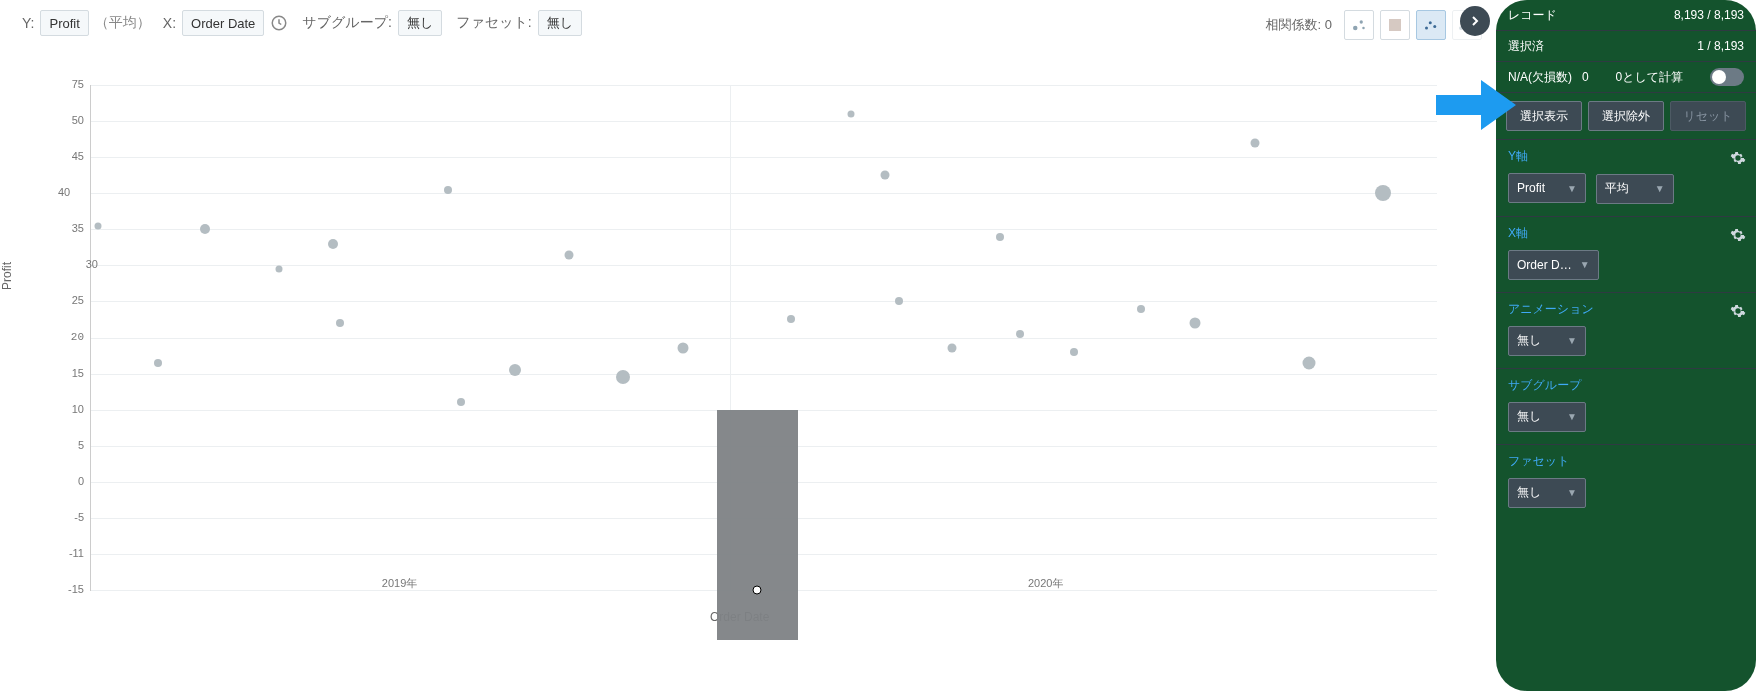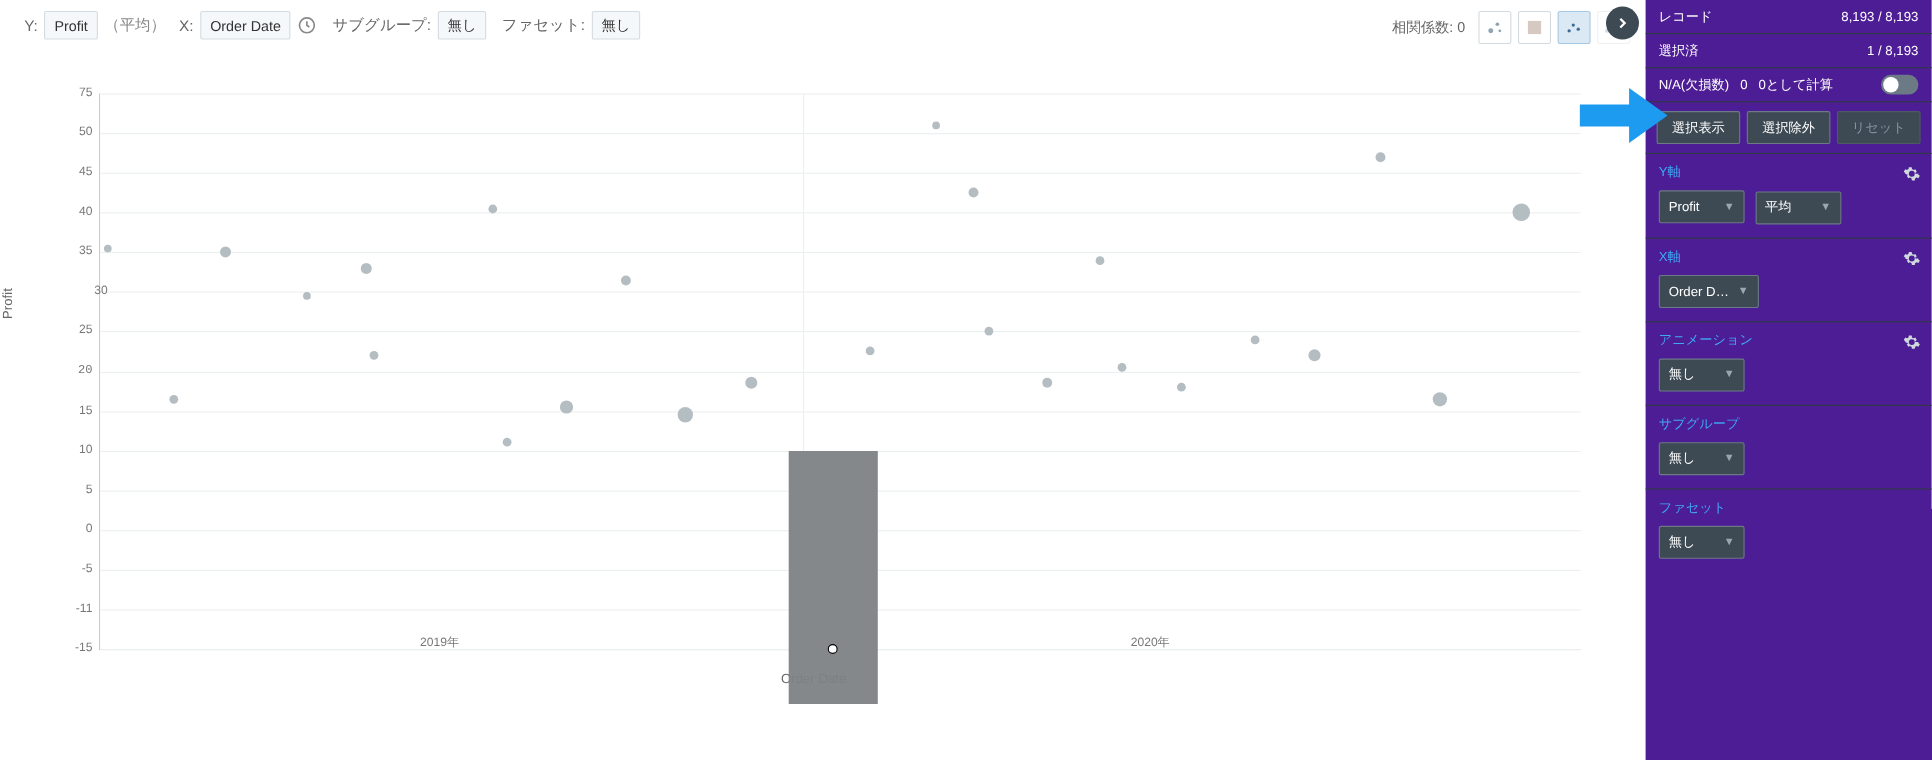--- a/index.html
+++ b/index.html
@@ -20,23 +20,24 @@
     left: 0; top: 0;
     width: 1496px;
     height: 691px;
     background: #fff;
   }
   #sidebar {
     position: absolute;
     left: 1496px; top: 0;
     width: 260px;
     height: 691px;
-    background: #4c1d95;
+    background: #14532d;
     color: #fff;
     box-sizing: border-box;
+    border-radius: 31px;
   }
 
   
   #topbar {
     position: absolute;
     top: 10px; left: 22px;
     display: flex;
     align-items: center;
     gap: 6px;
     font-size: 14px;
@@ -360,21 +361,21 @@
       <div class="y-tick-label" style="left: 44px; top: 496.929px;">-11</div>
       <div class="y-tick-label" style="left: 44px; top: 460.857px;">-5</div>
       <div class="y-tick-label" style="left: 44px; top: 424.786px;">0</div>
       <div class="y-tick-label" style="left: 44px; top: 388.714px;">5</div>
       <div class="y-tick-label" style="left: 44px; top: 352.643px;">10</div>
       <div class="y-tick-label" style="left: 44px; top: 316.571px;">15</div>
       <div class="y-tick-label" style="left: 44px; top: 280.5px; font-family: Liberation Mono, monospace;">20</div>
       <div class="y-tick-label" style="left: 44px; top: 244.429px;">25</div>
       <div class="y-tick-label" style="left: 58px; top: 208.357px;">30</div>
       <div class="y-tick-label" style="left: 44px; top: 172.286px;">35</div>
-      <div class="y-tick-label" style="left: 44px; top: 136.214px;">40</div>
+      <div class="y-tick-label" style="left: 44px; top: 136.214px; text-align: center;">40</div>
       <div class="y-tick-label" style="left: 44px; top: 100.143px; text-align: right;">45</div>
       <div class="y-tick-label" style="left: 44px; top: 64.0714px;">50</div>
       <div class="y-tick-label" style="left: 44px; top: 28px;">75</div>
       <div class="x-tick-label" style="left: 399.58px;">2019年</div>
       <div class="x-tick-label" style="left: 1045.66px;">2020年</div>
     </div>
 
   <div id="annotation-arrow">
     <svg width="80" height="50" viewBox="0 0 80 50">
       <path d="M0 15 L45 15 L45 0 L80 25 L45 50 L45 35 L0 35 Z" fill="#1d9bf0"></path>
@@ -394,21 +395,21 @@
     <span>レコード</span>
     <span class="val">8,193 / 8,193</span>
   </div>
   <div class="side-row">
     <span>選択済</span>
     <span class="val">1 / 8,193</span>
   </div>
   <div class="side-row" style="gap:10px;">
     <span>N/A(欠損数)</span>
     <span style="flex:0 0 auto;">0</span>
-    <span style="flex:1 1 auto;text-align:left;">0として計算</span>
+    <span style="flex:1 1 auto;text-align:center;">0として計算</span>
     <span class="toggle">
         <span class="knob"></span>
       </span>
   </div>
 
   <div class="side-buttons">
     <div class="side-btn">選択表示</div>
     <div class="side-btn">選択除外</div>
     <div class="side-btn disabled">リセット</div>
   </div>

